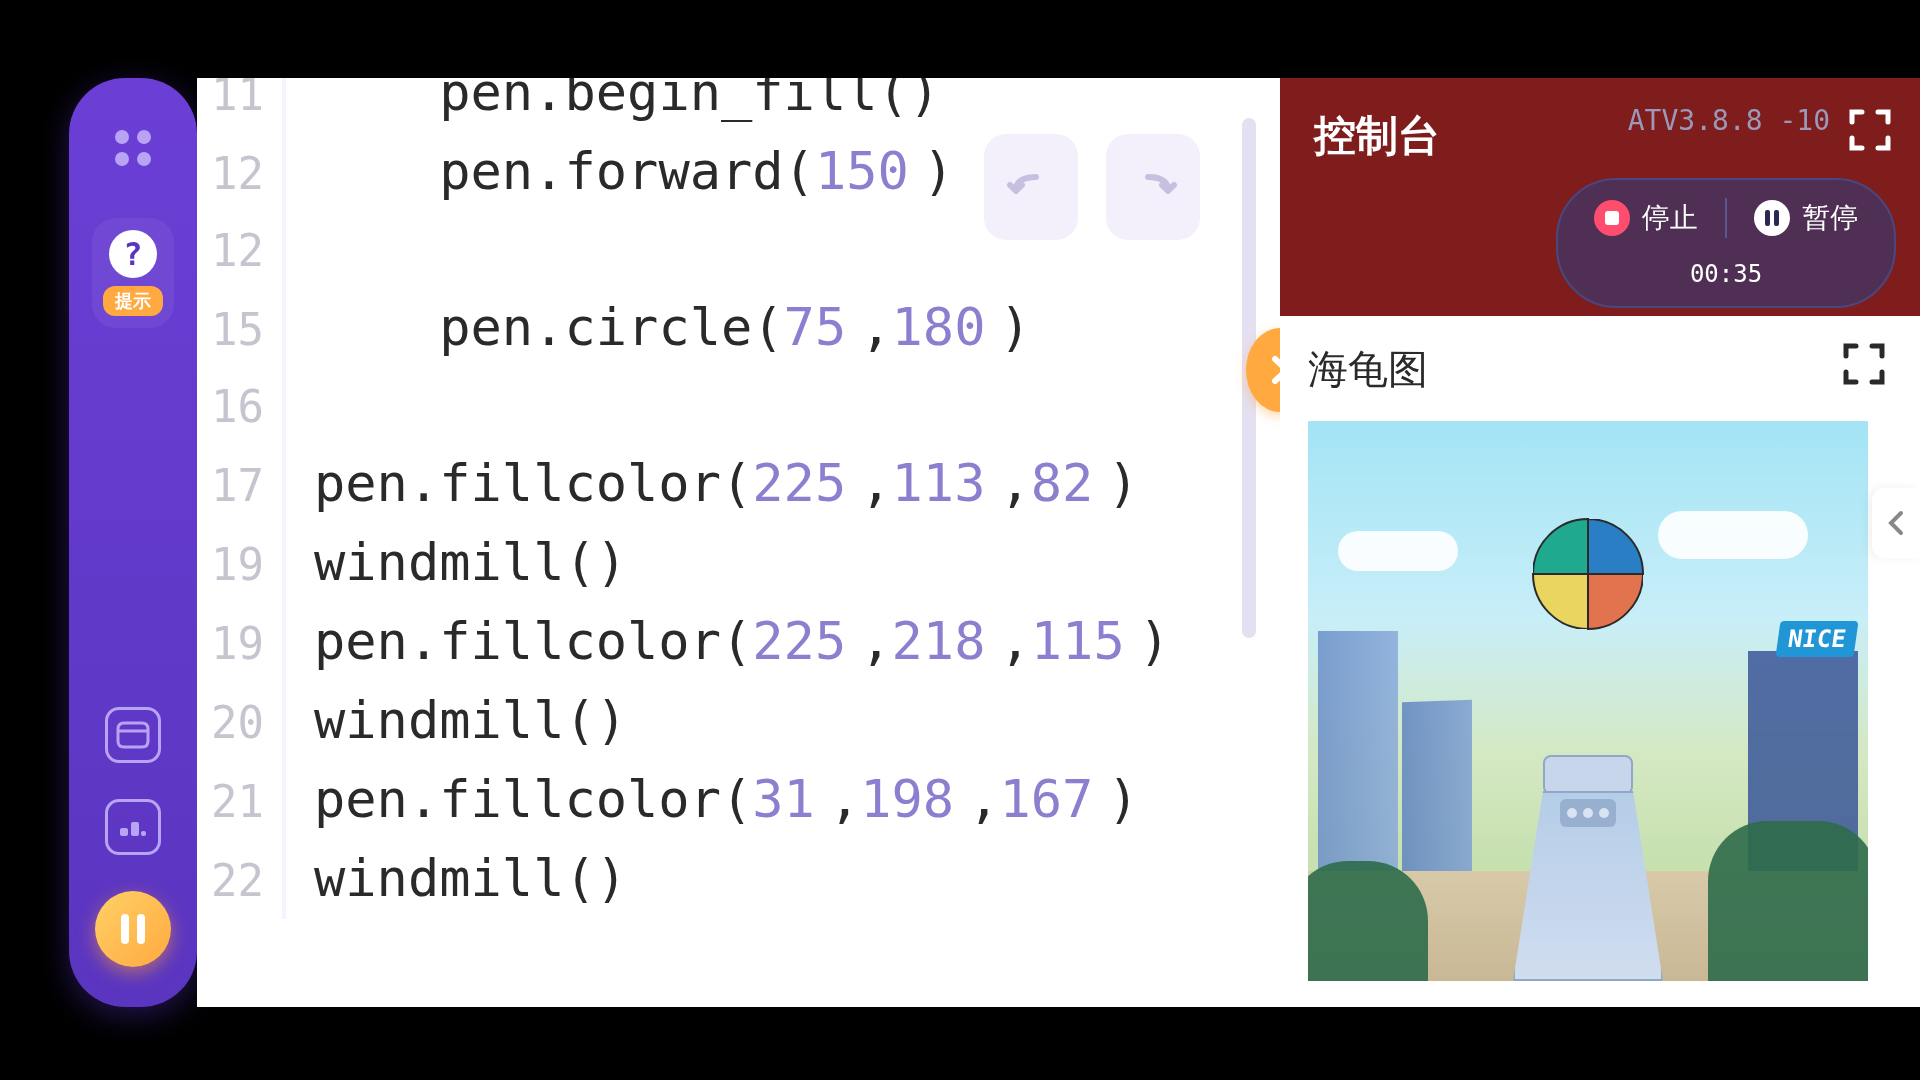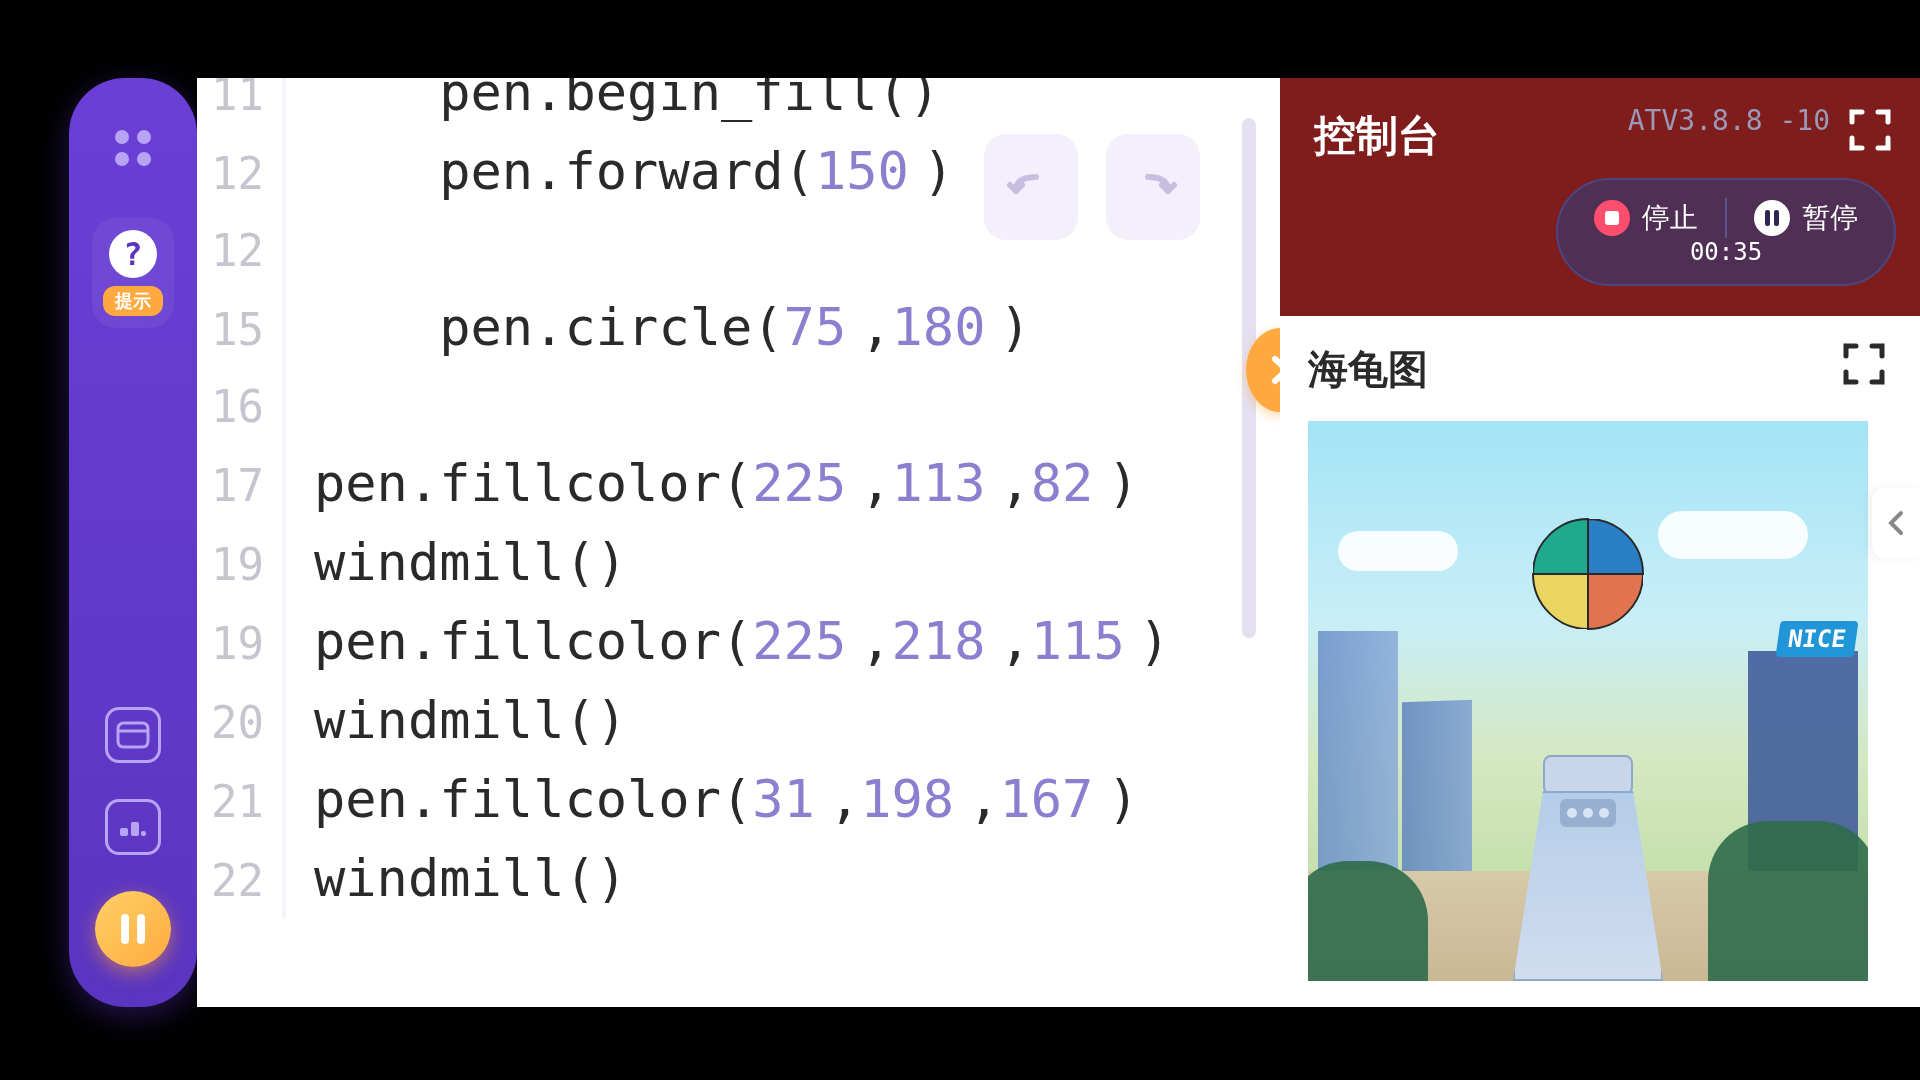--- a/index.html
+++ b/index.html
@@ -210,21 +210,21 @@
 .controls {
   position: absolute;
   right: 24px;
   top: 100px;
   background: rgba(60, 55, 110, 0.7);
   border: 2px solid #4a4680;
   border-radius: 60px;
   padding: 18px 34px 18px 34px;
   display: flex;
   flex-direction: column;
-  gap: 0;
+  gap: 22px;
   min-width: 340px;
 }
 .controls-row {
   display: flex;
   align-items: center;
   justify-content: space-around;
   gap: 24px;
 }
 .ctrl-btn {
   display: flex;
@@ -254,21 +254,21 @@
   font-weight: 500;
 }
 .turtle-panel {
   flex: 1;
   background: #fff;
   padding: 26px 28px;
   position: relative;
 }
 .turtle-title {
   font-size: 40px;
-  font-weight: bold;
+  font-weight: normal;
   color: #2a2a2a;
 }
 .turtle-full {
   position: absolute;
   right: 34px;
   top: 26px;
   width: 44px; height: 44px;
   cursor: pointer;
   color: #2a2a2a;
 }

